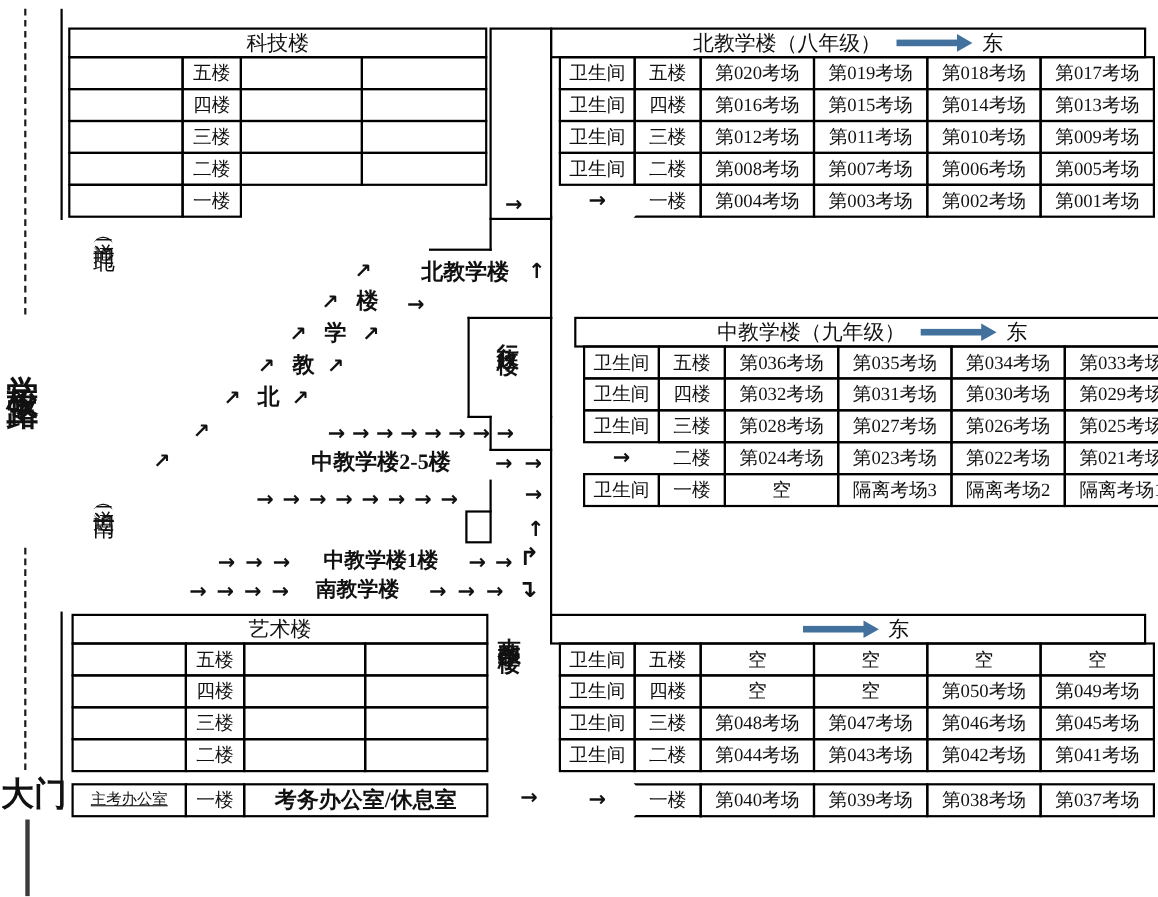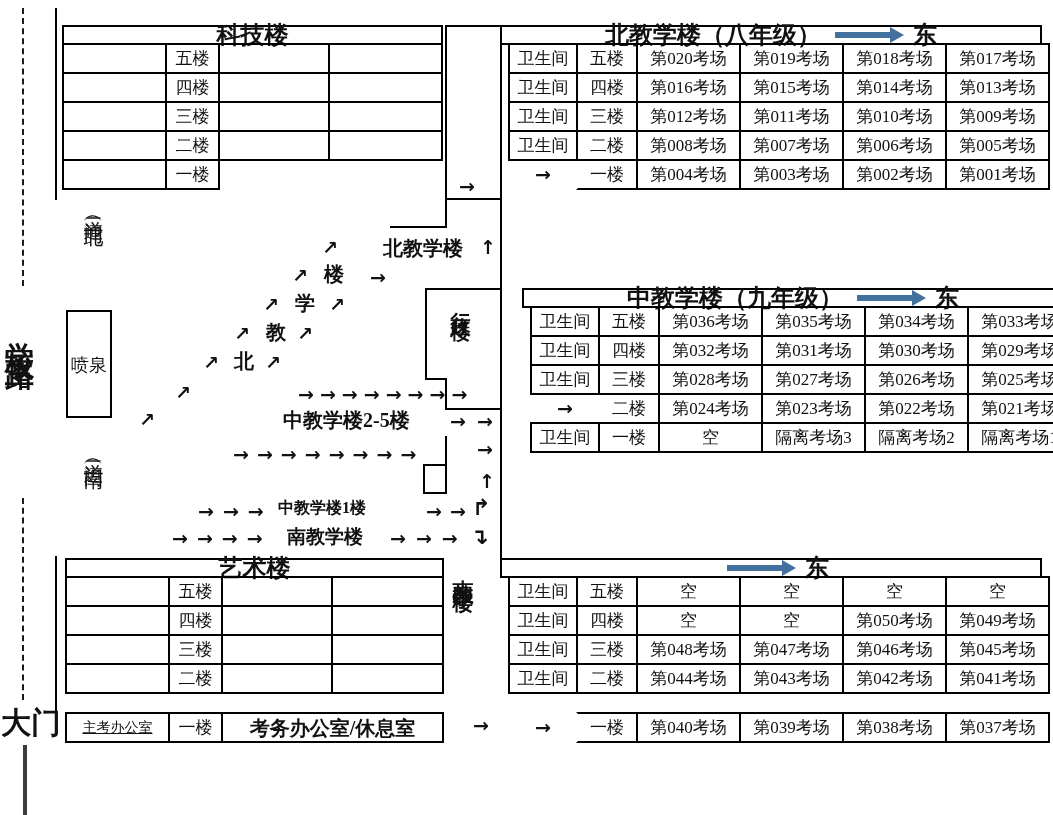--- a/index.html
+++ b/index.html
@@ -8,21 +8,21 @@
   .abs{position:absolute;}
   
   .tbl{position:absolute;}
   .trow{display:flex;}
   .trow + .trow{margin-top:-2px;}
   .cell{box-sizing:border-box;border:2px solid #000;height:31px;display:flex;
         align-items:center;justify-content:center;font-size:17px;line-height:1;white-space:nowrap;}
   .cell + .cell{margin-left:-2px;}
   .cell.ghost{border-color:transparent;}
   .cell.no-left{border-left-color:transparent;}
-  .trow.title .cell{height:20px;font-weight:bold;font-size:24px;}
+  .trow.title .cell{height:28px;font-weight:normal;font-size:19px;}
   
   .c-wc{width:70px;margin-left:8px;} .c-fl{width:62px;} .c-rm{width:105px;}
   .c-title-r{width:542px;}
   
   .t-c1{width:105px;text-decoration:underline;} .t-c2{width:55px;} .t-c3{width:112px;} .t-c4{width:115px;}
   .t-merge{width:225px;font-weight:bold;font-size:20px;}
   .a-c4{width:113px;} .a-merge{width:223px;font-weight:bold;font-size:20px;}
   .t-title{width:381px;} .a-title{width:379px;}
   .small-txt{font-size:14px;}
   
@@ -54,23 +54,20 @@
   <div class="dline" style="left:22px;top:498px;height:202px;"></div>
   <div class="vline" style="left:55px;top:8px;height:192px;"></div>
   <div class="vline" style="left:55px;top:556px;height:180px;"></div>
   <div class="abs" style="left:23px;top:745px;width:4px;height:70px;background:#3c3c3c;"></div>
 
   <div class="vlabel" style="left:5px;top:318px;font-size:29px;font-weight:bold;letter-spacing:7px;">学校主路</div>
   <div class="abs" style="left:1px;top:708px;font-size:30px;font-weight:bold;line-height:1;">大门</div>
   <div class="vlabel" style="left:84px;top:203px;font-size:20px;letter-spacing:2px;">二道门（北）</div>
   <div class="vlabel" style="left:84px;top:446px;font-size:20px;letter-spacing:2px;">二道门（南）</div>
 
-  <div class="box" style="left:66px;top:310px;width:46px;height:108px;">
-    <div class="abs" style="left:3px;top:44px;font-size:18px;line-height:1;">喷泉</div>
-  </div>
 
   <div class="tbl" style="left:62px;top:25px;">
     <div class="trow title">
         <div class="cell t-title">科技楼</div>
       </div>
     <div class="trow">
       <div class="cell t-c1"></div>
       <div class="cell t-c2">五楼</div>
       <div class="cell t-c3"></div>
       <div class="cell t-c4"></div>
@@ -214,21 +211,21 @@
       <span>→</span>
     </div>
   <div class="pa" style="left:477px;top:440px;">→</div>
   <div class="pa" style="left:479px;top:472px;">↑</div>
 
   <div class="arrow-row" style="left:198px;top:502px;gap:9px;">
       <span>→</span>
       <span>→</span>
       <span>→</span>
     </div>
-  <div class="plabel" style="left:278px;top:500px;font-size:16px;">中教学楼1楼</div>
+  <div class="plabel" style="left:294px;top:500px;font-size:19px;">中教学楼1楼</div>
   <div class="arrow-row" style="left:426px;top:502px;gap:8px;">
       <span>→</span>
       <span>→</span>
     </div>
   <div class="pa big" style="left:472px;top:497px;">↱</div>
 
   <div class="arrow-row" style="left:172px;top:529px;gap:9px;">
       <span>→</span>
       <span>→</span>
       <span>→</span>

